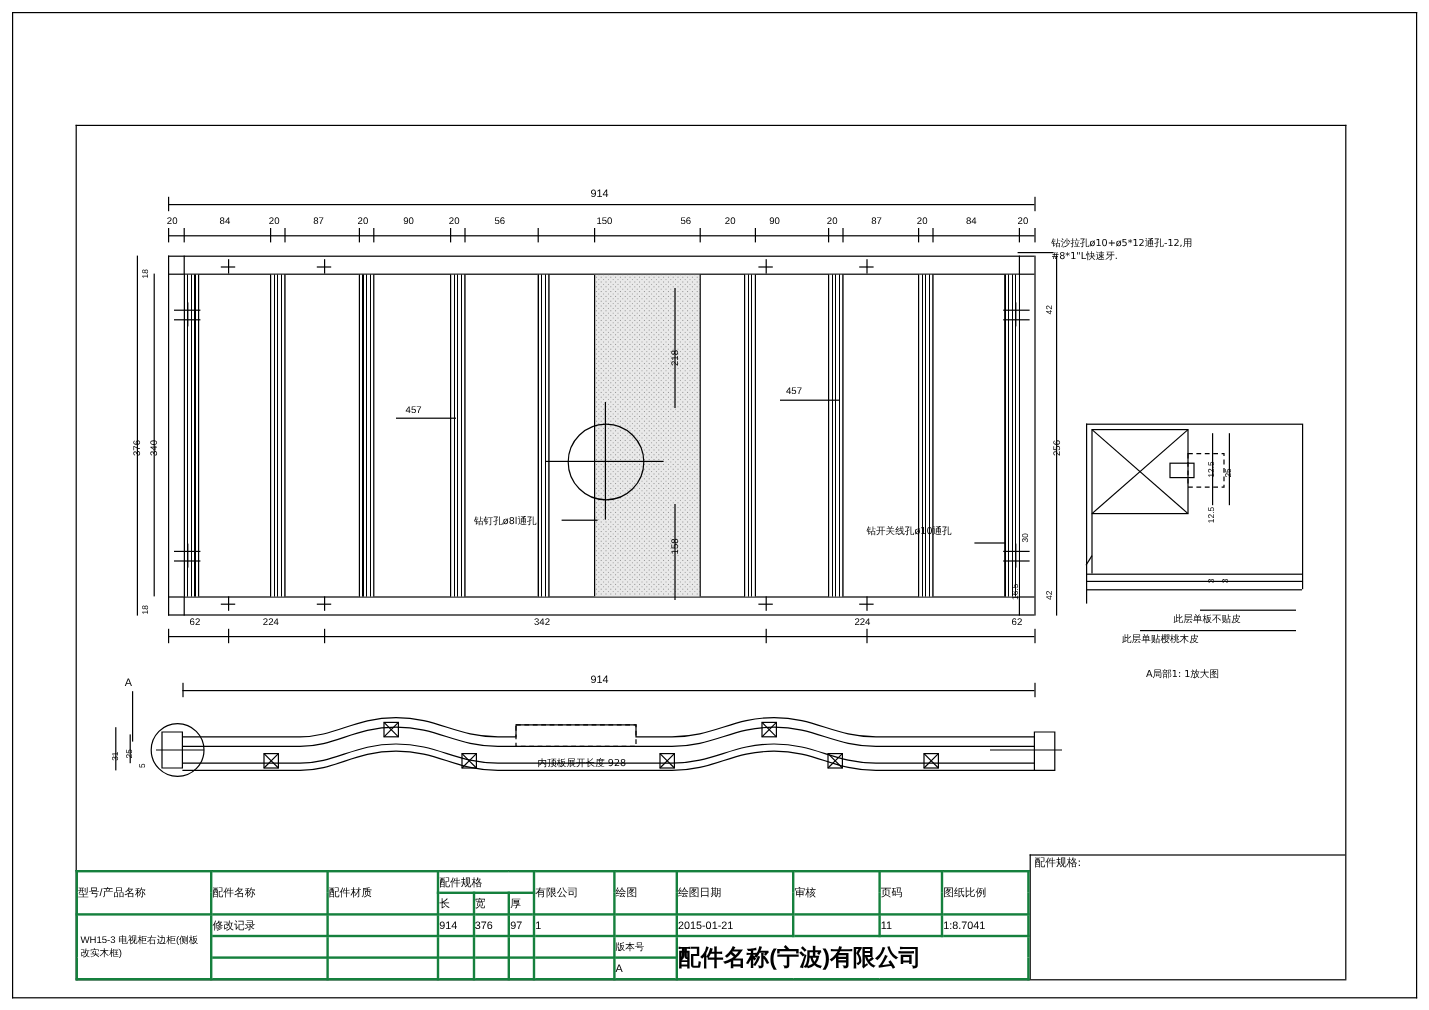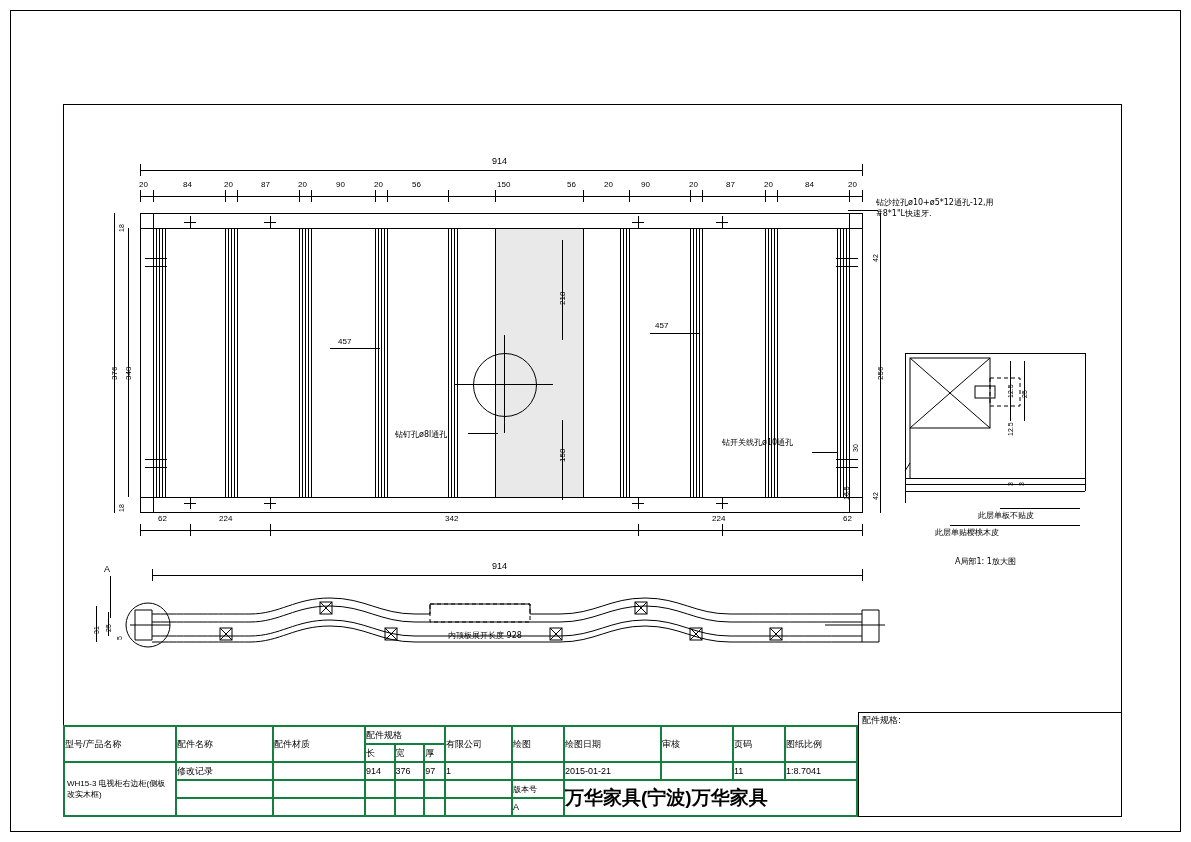--- a/index.html
+++ b/index.html
@@ -325,21 +325,21 @@
       <td>1:8.7041</td>
     </tr>
     <tr>
       <td></td>
       <td></td>
       <td></td>
       <td></td>
       <td></td>
       <td></td>
       <td class="cn" style="font-size:8px;">版本号</td>
-      <td rowspan="2" colspan="5" class="cn" style="font-size:19px;font-weight:bold;">万华家具(宁波)万华家具</td>
+      <td rowspan="2" colspan="5" class="cn" style="font-size:19px;font-weight:bold;">配件名称(宁波)有限公司</td>
     </tr>
     <tr>
       <td></td>
       <td></td>
       <td></td>
       <td></td>
       <td></td>
       <td></td>
       <td>A</td>
     </tr>

